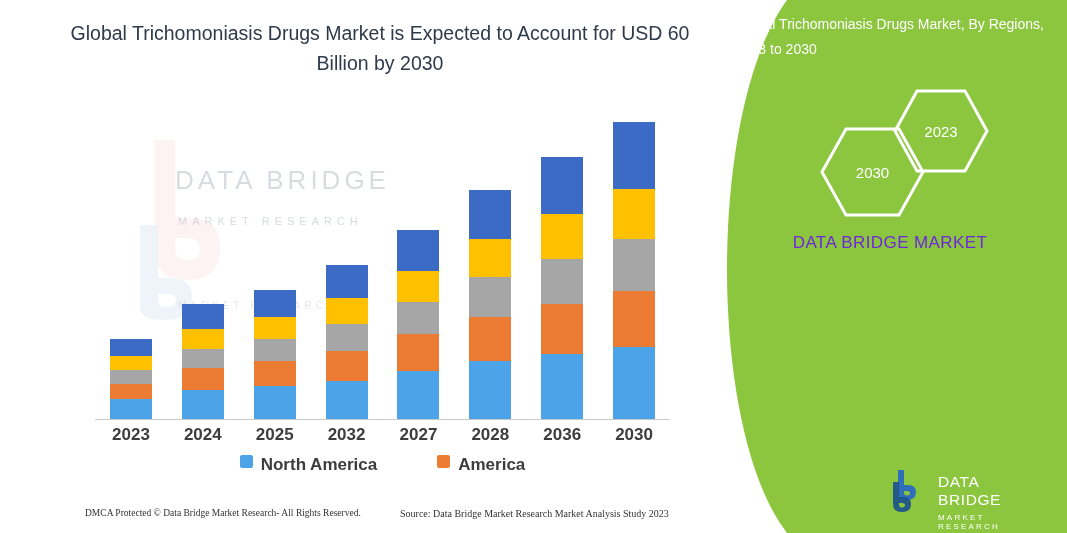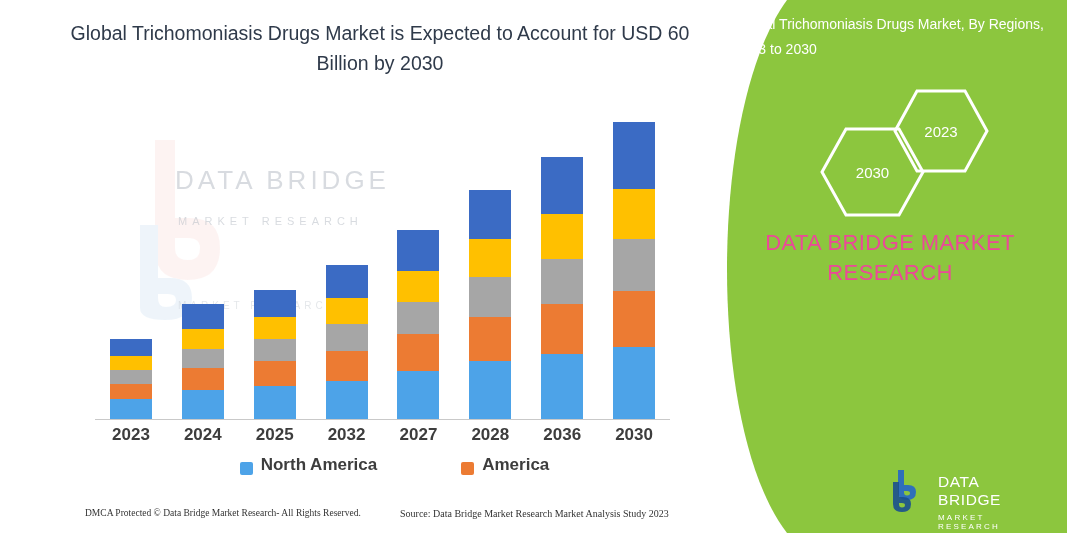--- a/index.html
+++ b/index.html
@@ -19,21 +19,21 @@
   }
   .hex-wrap{position:absolute;left:820px;top:98px;width:170px;height:105px;}
   .hex{position:absolute;}
   .hex svg{display:block;}
   .hex-label{
     position:absolute;width:100%;text-align:center;color:#ffffff;font-size:15px;
     top:50%;transform:translateY(-50%);
   }
   .dbmr-name{
     position:absolute;top:228px;left:735px;width:310px;text-align:center;
-    color:#ec4899;font-size:22px;line-height:30px;letter-spacing:.4px;
+    color:#6d28d9;font-size:17px;line-height:30px;letter-spacing:.4px;
   }
 
   
   .logo-bottom{position:absolute;left:890px;top:468px;width:150px;height:46px;}
   .logo-mark{position:absolute;left:0;top:0;width:40px;height:44px;}
   .logo-text{position:absolute;left:48px;top:5px;}
   .logo-text .l1{color:#ffffff;font-size:15.5px;letter-spacing:.6px;}
   .logo-text .l2{color:#ffffff;font-size:8px;letter-spacing:2.2px;margin-top:4px;}
 
   
@@ -59,21 +59,21 @@
 
   .bars{position:absolute;left:0;bottom:0;width:575px;height:310px;display:flex;align-items:flex-end;}
   .barcol{flex:1;display:flex;flex-direction:column;justify-content:flex-end;align-items:center;height:100%;}
   .bar{width:42px;display:flex;flex-direction:column;justify-content:flex-end;}
   .seg{width:100%;}
 
   .xlabels{position:absolute;left:95px;top:425px;width:575px;display:flex;}
   .xlab{flex:1;text-align:center;color:#3d3d3d;font-size:17px;font-weight:bold;}
 
   .legend{position:absolute;left:95px;top:455px;width:575px;display:flex;justify-content:center;gap:60px;}
-  .legend-item{display:flex;align-items:flex-end;gap:8px;margin-left:24px;}
+  .legend-item{display:flex;align-items:flex-start;gap:8px;}
   .legend-swatch{width:13px;height:13px;border-radius:2px;}
   .legend-label{font-size:17px;color:#3d3d3d;font-weight:bold;}
 
   .footer{position:absolute;left:0;top:508px;width:700px;height:20px;}
   .foot-left{position:absolute;left:85px;top:0;font-size:9.5px;color:#333;font-family:"Liberation Serif",serif;}
   .foot-right{position:absolute;left:400px;top:0;font-size:10px;color:#333;font-family:"Liberation Serif",serif;}
 </style>
 </head>
 <body>
 
@@ -210,21 +210,20 @@
     <div class="hex" style="left:72px;top:-10px;width:98px;height:86px;">
       <svg width="98" height="86" viewBox="0 0 98 86">
         <polygon points="25,3 73,3 95,43 73,83 25,83 3,43" fill="none" stroke="#ffffff" stroke-width="3"></polygon>
       </svg>
       <div class="hex-label">2023</div>
     </div>
   </div>
 
   <div class="dbmr-name">
     <span>DATA BRIDGE MARKET</span><br>
-    <span>RESEARCH</span>
   </div>
 
   <div class="logo-bottom">
     <div class="logo-mark">
       <svg width="40" height="44" viewBox="0 0 40 44">
         <path d="M8 2 L8 24 Q8 32 17 32 Q26 32 26 24 Q26 17 18 17 L13 17 L13 23 L17 23 Q20 23 20 25 Q20 27.5 17 27.5 Q14 27.5 14 24 L14 2 Z" fill="#2f6fba"></path>
         <path d="M3 14 L3 36 Q3 44 12 44 Q21 44 21 36 Q21 29 13 29 L8 29 L8 35 L12 35 Q15 35 15 37 Q15 39.5 12 39.5 Q9 39.5 9 36 L9 14 Z" fill="#1a4f8f" opacity=".9"></path>
       </svg>
     </div>
     <div class="logo-text">

